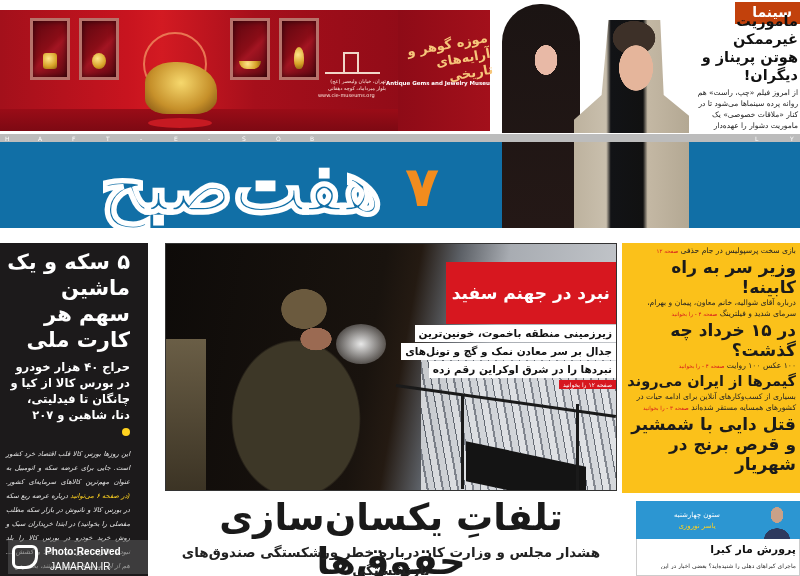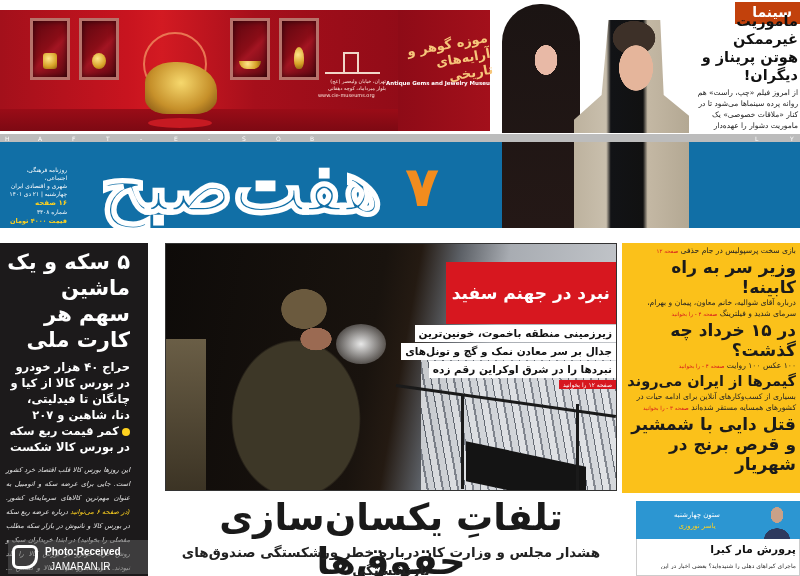--- a/index.html
+++ b/index.html
@@ -174,41 +174,33 @@
   <span style="left:174px">E</span>
   <span style="left:208px">-</span>
   <span style="left:242px">S</span>
   <span style="left:276px">O</span>
   <span style="left:310px">B</span>
   <span style="left:755px">L</span>
   <span style="left:790px">Y</span>
 </div>
 
 <div class="masthead">
-  <div class="mh-info rtl">
-    <div>روزنامه فرهنگی، اجتماعی،</div>
-    <div>شهری و اقتصادی ایران</div>
-    <div>چهارشنبه | ۲۱ دی ۱۴۰۱</div>
-    <div class="yel">۱۶ صفحه</div>
-    <div>شماره ۳۴۰۸</div>
-    <div class="yel" style="font-size:6.5px">قیمت ۴۰۰۰ تومان</div>
-  </div>
   <div class="logo rtl">هفت‌صبح</div>
   <div class="logo-7">۷</div>
 </div>
 
 <div class="photo-top" style="top:142px;height:86px;overflow:hidden">
   <div class="woman" style="top:-138px"></div>
   <div class="man" style="top:-122px"></div>
 </div>
 
 <div class="left rtl">
   <h2>۵ سکه و یک ماشین سهم هر کارت ملی</h2>
   <div class="sub">حراج ۴۰ هزار خودرو در بورس کالا از کیا و چانگان تا فیدلیتی، دنا، شاهین و ۲۰۷</div>
-  <div class="bullet"><span class="dot"></span><span>کمر قیمت ربع سکه در بورس کالا شکست</span></div>
+  <div class="bullet"><span class="dot"></span></div>
   <div class="body">
     <span>این روزها بورس کالا قلب اقتصاد خرد کشور است. جایی برای عرضه سکه و اتومبیل به عنوان مهم‌ترین کالاهای سرمایه‌ای کشور.</span>
     <span class="ref">(در صفحه ۶ می‌توانید</span>
     <span>درباره عرضه ربع سکه در بورس کالا و ناتبوش در بازار سکه مطلب مفصلی را بخوانید) در ابتدا خریداران سبک و روش خرید خودرو در بورس کالا را بلد نبودند. اگرچه هنوز هم ... کالا و کشش ... هم از این موضوع مستثنا نیستند، بخصوص</span>
   </div>
 </div>
 <div class="wm"></div>
 <div class="wm-logo"></div>
 <div class="wm-t1">Photo:Received</div>
 <div class="wm-t2">JAMARAN.IR</div>

